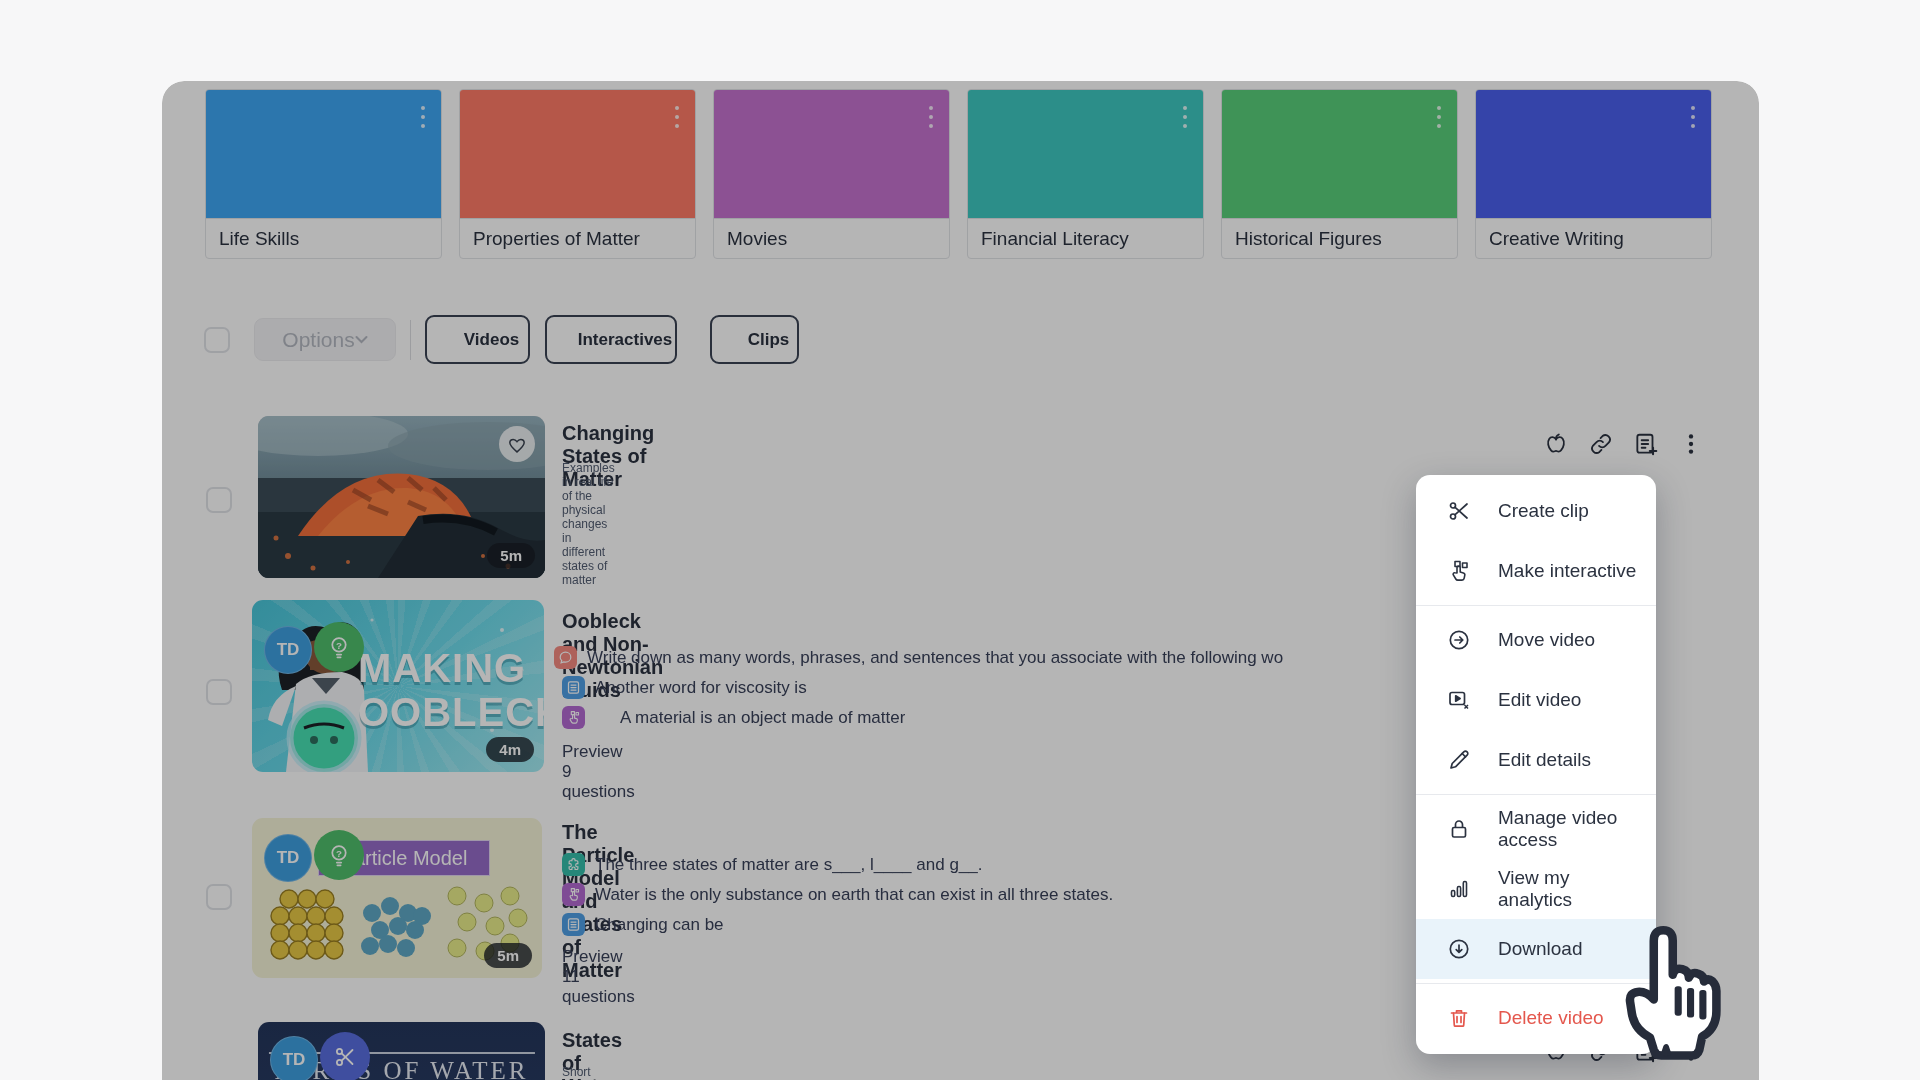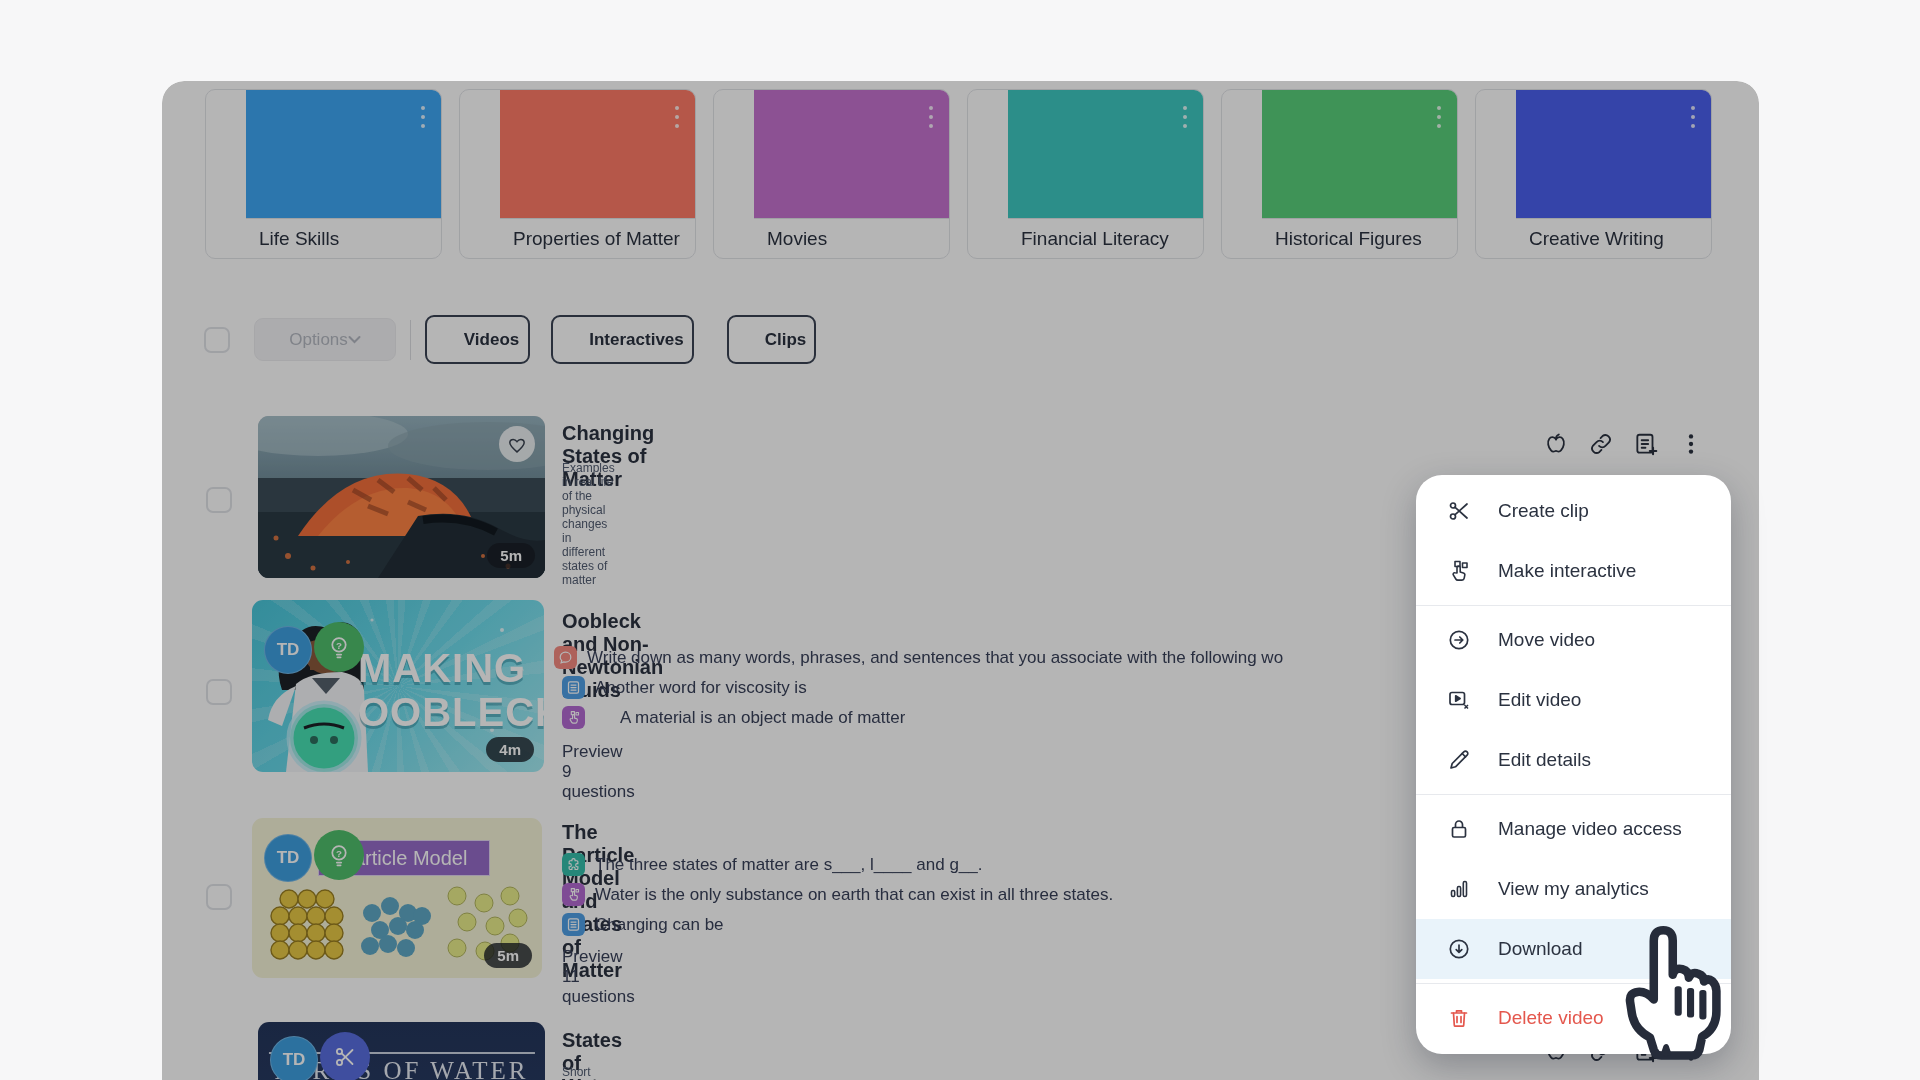--- a/index.html
+++ b/index.html
@@ -7,41 +7,41 @@
   *{box-sizing:border-box;}
 
   
   .frame{position:absolute;left:162px;top:81px;width:1597px;height:999px;
     background:#ffffff;border-radius:22px 22px 0 0;overflow:hidden;}
   .frame-overlay{position:absolute;inset:0;background:rgba(0,0,0,0.29);z-index:5;
     border-radius:22px 22px 0 0;}
 
   
   .folders{position:absolute;left:43px;top:8px;display:flex;gap:17px;}
-  .folder{width:237px;border-radius:10px;overflow:hidden;border:1px solid #e2e4e8;
-    background:#fff;padding-left:40px;}
+  .folder{width:237px;border-radius:4px;overflow:hidden;border:1px solid #e2e4e8;
+    background:#fff;}
   .folder-color{height:128px;position:relative;}
   .folder-kebab{position:absolute;top:14px;right:14px;display:flex;flex-direction:column;
     gap:5px;cursor:pointer;padding:2px;}
   .folder-kebab i{width:4px;height:4px;border-radius:50%;background:rgba(255,255,255,.85);}
   .folder-label{height:40px;display:flex;align-items:center;padding:0 13px;
     font-size:19px;color:#2b3240;border-top:1px solid #e2e4e8;}
 
   
   .filter-bar{position:absolute;left:42px;top:234px;height:49px;display:flex;align-items:center;}
   .cb{width:26px;height:26px;border:2px solid #e1e3e8;border-radius:7px;background:#fff;}
   .btn-options{margin-left:24px;width:142px;height:43px;border-radius:9px;background:#f3f3f5;
-    border:1px solid #ececef;color:#b4b8c1;font-size:17px;display:flex;align-items:center;
+    border:1px solid #ececef;color:#b4b8c1;font-size:21px;display:flex;align-items:center;
     justify-content:center;}
   .vdiv{width:1px;height:40px;background:#dcdee2;margin:0 14px;}
   .btn-tab{height:49px;border:2px solid #3a4354;border-radius:9px;background:transparent;
     color:#2b3240;font-size:17px;font-weight:bold;display:flex;align-items:center;
     justify-content:center;cursor:pointer;padding-left:28px;}
   .btn-videos{width:105px;}
-  .btn-interactives{width:143px;margin-left:21px;}
+  .btn-interactives{width:132px;margin-left:15px;}
   .btn-clips{width:89px;margin-left:33px;}
 
   
   .row{position:absolute;left:0;}
   .row-cb{position:absolute;left:44px;}
   .thumb{position:absolute;border-radius:11px;overflow:hidden;background:#ddd;}
   .dur{position:absolute;right:10px;bottom:10px;background:rgba(24,28,36,.78);color:#fff;
     font-size:15px;font-weight:bold;padding:5px 13px;border-radius:15px;line-height:1;}
   .heart-wrap{position:absolute;top:10px;right:10px;width:36px;height:36px;border-radius:50%;
     background:rgba(255,255,255,.82);display:flex;align-items:center;justify-content:center;}
@@ -73,22 +73,22 @@
   .p-banner{position:absolute;left:66px;top:22px;width:172px;height:36px;background:#966cc8;
     border:1px solid rgba(255,255,255,.7);color:#fff;font-size:20px;display:flex;
     align-items:center;justify-content:center;}
   .th-water{background:linear-gradient(180deg,#24365c 0%,#2c4069 100%);}
   .th-water .wtxt{position:absolute;left:50%;top:30px;transform:translateX(-50%);
     color:#e9edf5;font-family:"Liberation Serif",serif;font-size:25px;letter-spacing:3px;
     white-space:nowrap;border-top:2px solid #cdd4e2;border-bottom:2px solid #cdd4e2;
     padding:3px 6px;}
 
   
-  .menu{position:absolute;left:1416px;top:475px;width:315px;background:#fff;z-index:10;
-    border-radius:26px;box-shadow:0 12px 34px rgba(20,30,45,.28);padding:6px 0;}
+  .menu{position:absolute;left:1416px;top:475px;width:240px;background:#fff;z-index:10;
+    border-radius:14px;box-shadow:0 12px 34px rgba(20,30,45,.28);padding:6px 0;}
   .menu-item{height:60px;display:flex;align-items:center;gap:26px;padding:0 12px 0 30px;
     font-size:19px;color:#2b3240;cursor:pointer;}
   .menu-item.hl{background:#e9f3fa;}
   .menu-item.danger{color:#e4574d;}
   .mi-icon{width:26px;height:26px;flex:0 0 auto;display:flex;align-items:center;justify-content:center;}
   .menu-div{height:1px;background:#e7e9ed;margin:4px 0;}
 
   
   .cursor{position:absolute;left:1612px;top:916px;z-index:11;pointer-events:none;}
 </style>

